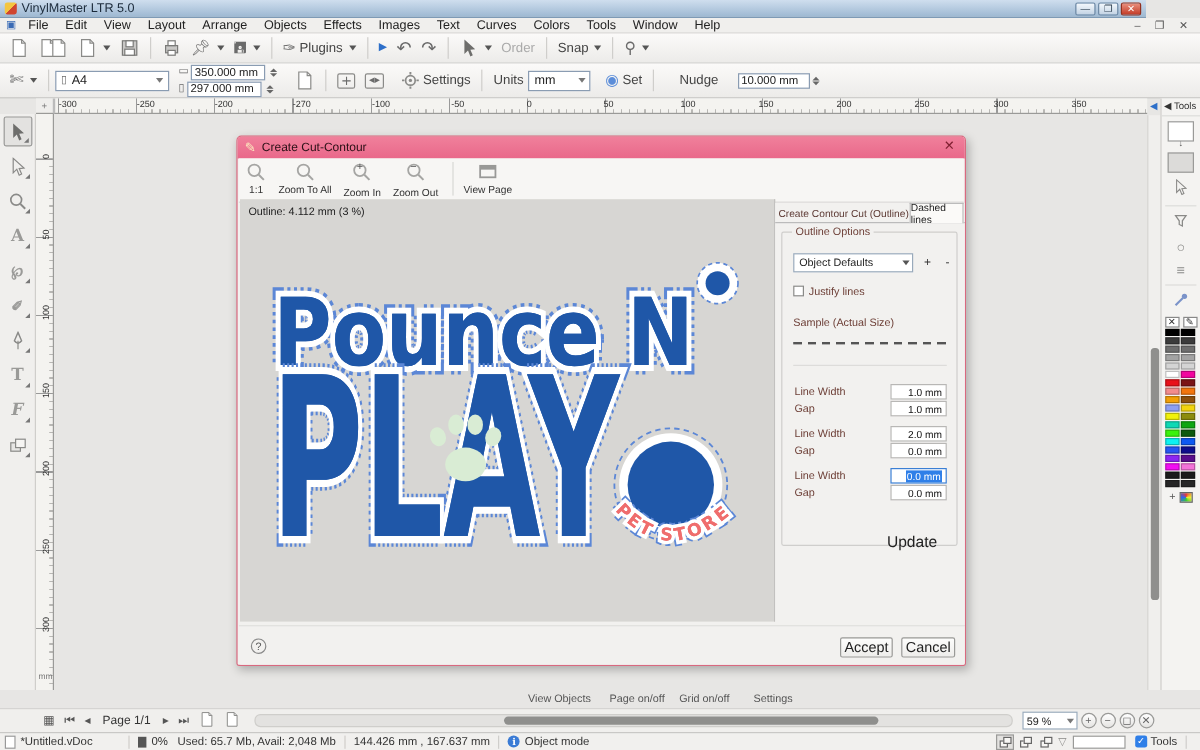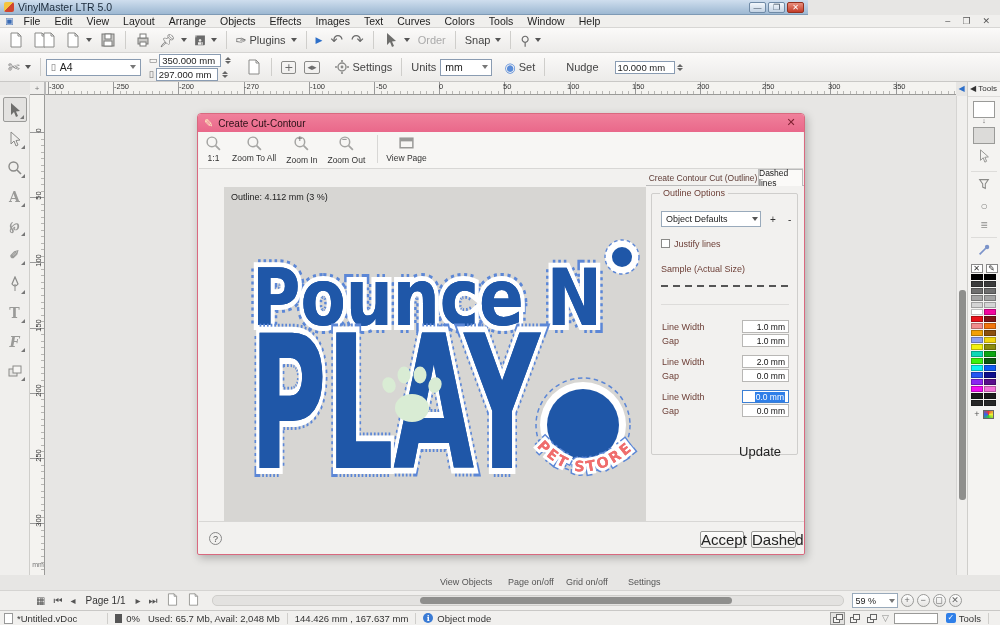--- a/index.html
+++ b/index.html
@@ -1,21 +1,21 @@
 <!DOCTYPE html>
 <html><head>
 <meta charset="utf-8">
 <style>
   * { margin:0; padding:0; box-sizing:border-box; }
   html,body { width:1000px; height:625px; overflow:hidden; }
   body { font-family:"Liberation Sans","DejaVu Sans",sans-serif; font-size:11px; color:#222; background:#e7e6e4; position:relative; }
   .abs { position:absolute; }
 
   
-  .titlebar { left:0; top:0; width:808px; height:15px; background:linear-gradient(#cfdeee,#9db8d2); border-bottom:1px solid #7e9ab5; display:flex; align-items:center; padding:0 4px; }
+  .titlebar { left:0; top:0; width:955px; height:15px; background:linear-gradient(#cfdeee,#9db8d2); border-bottom:1px solid #7e9ab5; display:flex; align-items:center; padding:0 4px; }
   .titlebar .ttl { font-size:10.5px; color:#1b2a3a; margin-left:4px; }
   .win-btn { width:17px; height:11px; margin-left:2px; border:1px solid #6f8aa6; border-radius:2px; background:linear-gradient(#f4f8fc,#c3d3e4); font-size:8px; line-height:9px; text-align:center; color:#345; }
   .win-btn.close { background:linear-gradient(#e98f7e,#c33c28); color:#fff; border-color:#93301f; }
   .app-ico { width:10px;height:10px; background:linear-gradient(135deg,#f4c540 50%,#d0452f 50%); border-radius:2px; }
 
   .menubar { left:0; top:15px; width:1000px; height:13px; background:#f0efed; border-bottom:1px solid #d7d6d4; display:flex; align-items:center; padding-left:2px; }
   .menu-item { padding:0 7px; font-size:10.5px; color:#222; }
   .doc-btn { font-size:9px; color:#555; padding:0 4px; }
 
   .toolbar1 { left:0; top:28px; width:1000px; height:25px; background:linear-gradient(#fbfaf9,#ecebe9); border-bottom:1px solid #d5d4d2; display:flex; align-items:center; padding:0 4px; }
@@ -56,41 +56,41 @@
 
   
   .dialog { left:197px; top:113px; width:608px; height:442px; background:#f2f1ef; border:1px solid #d9697f; border-radius:4px 4px 2px 2px; box-shadow:2px 3px 8px rgba(0,0,0,.25); }
   .dlg-title { position:absolute; left:0; top:0; width:100%; height:18px; background:linear-gradient(#f0809b,#e9688a); border-radius:3px 3px 0 0; display:flex; align-items:center; padding:0 6px; }
   .dlg-title .txt { font-size:10px; color:#2a1016; margin-left:5px; }
   .dlg-close { margin-left:auto; width:14px; height:12px; color:#7e1f30; font-size:11px; line-height:11px; text-align:center; font-weight:bold; }
   .dlg-toolbar { position:absolute; left:1px; top:18px; width:604px; height:37px; background:#f7f6f4; border-bottom:1px solid #d8d7d5; display:flex; align-items:flex-start; padding:3px 6px 0; }
   .dtb { display:flex; flex-direction:column; align-items:center; font-size:8.5px; color:#333; margin-right:10px; gap:1px; }
   .dtb svg { opacity:.75; }
   .dsep { width:1px; height:28px; background:#d8d7d5; margin:0 8px 0 2px; }
-  .dlg-canvas { position:absolute; left:2px; top:73px; width:446px; height:352px; background:#d7d6d3; border-right:1px solid #c2c1bf; overflow:hidden;margin-left:24px; }
+  .dlg-canvas { position:absolute; left:2px; top:52px; width:446px; height:352px; background:#d7d6d3; border-right:1px solid #c2c1bf; overflow:hidden; }
   .readout { position:absolute; left:7px; top:5px; font-size:9px; color:#222; }
   .dlg-panel { position:absolute; left:448px; top:55px; width:158px; height:352px; background:#f2f1ef; }
   .tab { position:absolute; top:1px; height:15px; font-size:8.5px; display:flex; align-items:center; justify-content:center; color:#5d3a34; }
   .tab.active { background:#fbfaf8; border:1px solid #bbb; border-bottom:none; height:17px; top:0; color:#1a1a1a; z-index:2; }
   .tabline { position:absolute; left:0; top:16px; width:158px; height:1px; background:#bbb; }
   .groupbox { position:absolute; left:5px; top:24px; width:147px; height:262px; border:1px solid #cfcecc; border-radius:2px; }
   .gb-label { position:absolute; left:8px; top:-6px; background:#f2f1ef; padding:0 3px; font-size:9px; color:#6e4038; }
   .plabel { font-size:9px; color:#6e4038; }
   .pcombo { position:absolute; left:9px; top:17px; width:100px; height:16px; background:#fff; border:1px solid #9ab; display:flex; align-items:center; font-size:9px; padding-left:4px; }
   .mini-btn { position:absolute; top:20px; font-size:10px; color:#333; }
   .chk { width:9px; height:9px; background:#fff; border:1px solid #8a8a88; display:inline-block; vertical-align:-1px; margin-right:4px; }
   .dash-sample { position:absolute; left:9px; top:91px; width:128px; height:2px;
      background:repeating-linear-gradient(90deg,#555 0 7px,transparent 7px 12px); }
   .fieldrow { position:absolute; left:10px; width:127px; height:13px; }
   .fieldrow .fld { position:absolute; right:0; top:0; width:47px; height:13px; background:#fff; border:1px solid #b8b7b5; font-size:8.5px; text-align:right; padding:1px 3px 0 0; color:#111; }
   .fieldrow .fld.focus { border-color:#3b7fd4; }
   .fieldrow .fld .sel { background:#2f7fe8; color:#fff; padding:0 1px; }
   .update-btn { position:absolute; right:12px; top:248px; font-size:13px; color:#222; padding:2px 4px; }
   .dlg-footer { position:absolute; left:1px; top:407px; width:605px; height:33px; border-top:1px solid #d8d7d5; background:#f2f1ef; border-radius:0 0 2px 2px; }
-  .dbtn { position:absolute; top:9px; height:17px; background:linear-gradient(#fdfdfc,#eeedeb); border:1px solid #9a9a98; border-radius:2px; font-size:15px; text-align:center; line-height:15px; color:#222; }
+  .dbtn { position:absolute; top:9px; height:17px; background:linear-gradient(#fdfdfc,#eeedeb); border:1px solid #9a9a98; border-radius:2px; font-size:12px; text-align:center; line-height:15px; color:#222; }
   .help-circ { position:absolute; left:10px; top:10px; width:13px; height:13px; border:1px solid #888; border-radius:50%; font-size:9px; color:#555; text-align:center; line-height:12px; }
 
   
   .vscroll { left:956px; top:96px; width:11px; height:479px; background:#f0efed; border-left:1px solid #d5d4d2; }
   .vthumb { position:absolute; left:2px; top:194px; width:7px; height:210px; background:#8f8f8d; border-radius:3px; }
   .collapse-btn { left:956px; top:83px; width:11px; height:12px; color:#2d6fc9; font-size:8px; text-align:center; line-height:12px; }
   .tools-panel { left:967px; top:82px; width:33px; height:493px; background:#f4f3f1; border-left:1px solid #cfcecb; }
   .tp-header { font-size:8px; color:#333; padding:2px 1px 3px 2px; border-bottom:1px solid #dddcda; }
   .tp-swatch { margin:4px auto 0; width:22px; height:17px; border:1px solid #9a9a98; background:#fff; }
   .tp-swatch.gray { background:#dcdbd9; }
@@ -560,21 +560,21 @@
       <div class="fieldrow" style="top:196px"><span class="plabel">Line Width</span><div class="fld focus"><span class="sel">0.0 mm</span></div></div>
       <div class="fieldrow" style="top:210px"><span class="plabel">Gap</span><div class="fld"><span>0.0 mm</span></div></div>
 
       <div class="update-btn">Update</div>
     </div>
   </div>
 
   <div class="dlg-footer">
     <div class="help-circ">?</div>
     <div class="dbtn" style="left:501px;width:44px">Accept</div>
-    <div class="dbtn" style="left:552px;width:45px">Dashed</div>
+    <div class="dbtn" style="left:552px;width:45px">Cancel</div>
   </div>
 </div>
 
 <div class="abs collapse-btn">◀</div>
 <div class="abs vscroll">
     <div class="vthumb"></div>
   </div>
 
 <div class="abs tools-panel">
   <div class="tp-header">◀ <span>Tools</span></div>

